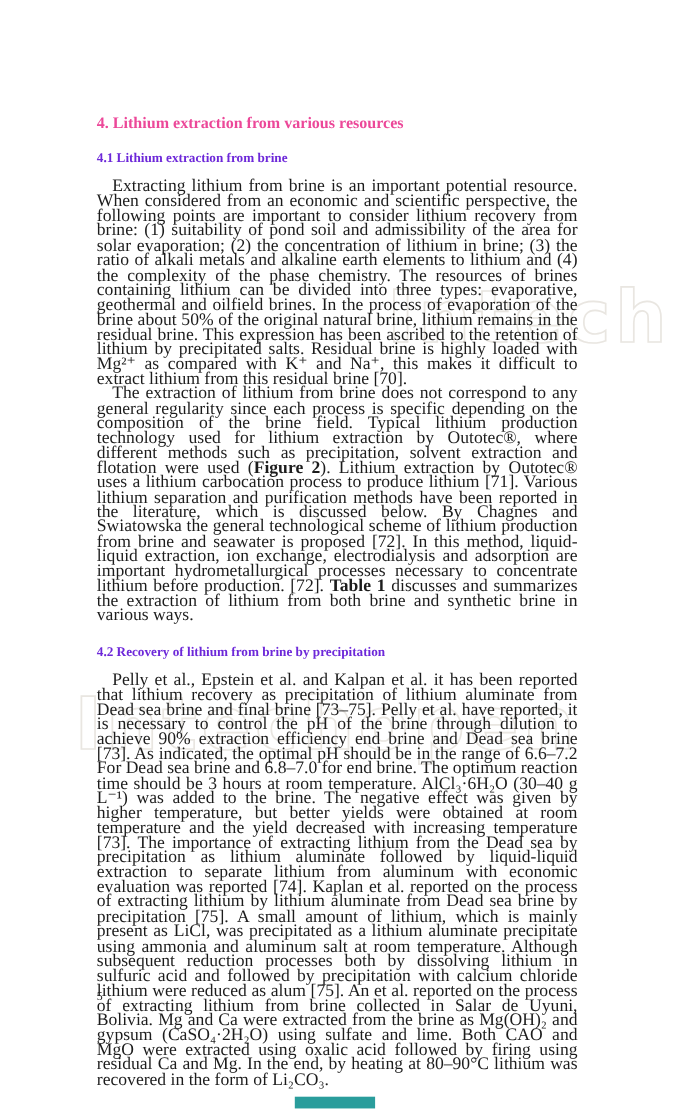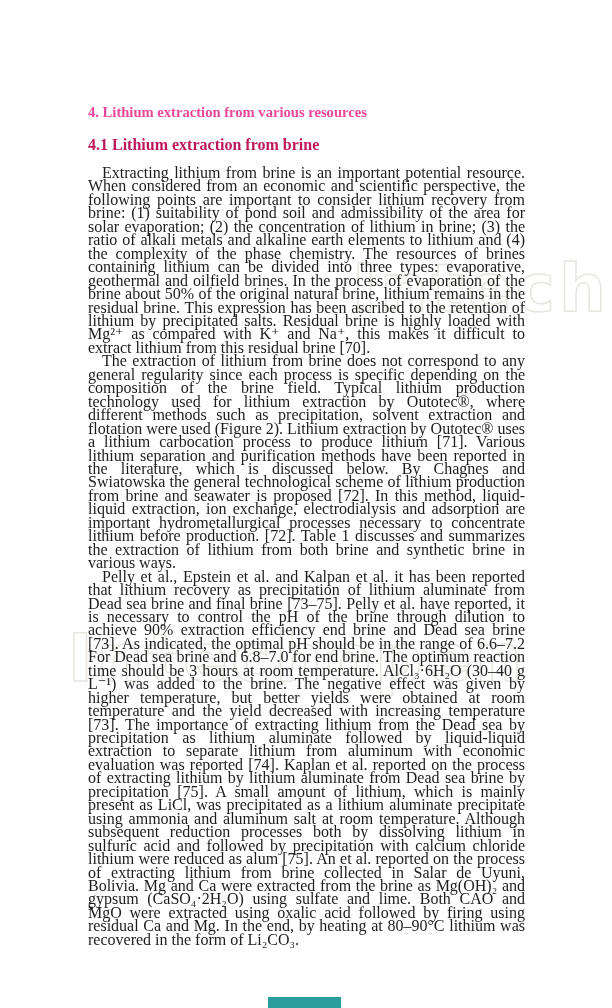--- a/index.html
+++ b/index.html
@@ -38,35 +38,35 @@
     line-height: 13.5px;
     color: #222222;
   }
   h1.heading-main {
     font-size: 14.6px;
     font-weight: bold;
     margin: 18px 0 0 0;
     color: #ec4899;
   }
   h2.heading-sub {
-    font-size: 16px;
+    font-size: 12px;
     font-weight: bold;
     margin: 15px 0 12px 0;
-    color: #be185d;
+    color: #6d28d9;
   }
   h2.heading-sub.s42 { margin-top: 18px; }
   p.par {
     font-size: 16px;
     line-height: 13.45px;
     text-align: justify;
     text-indent: 14px;
     margin: 0;
     color: #1c1c1c;
   }
-  p.par b { font-weight: normal; }
+  p.par b { font-weight: bold; }
   .page-number {
     position: absolute;
     left: 88px;
     top: 900px;
     font-size: 10.8px;
     color: #1c1c1c;
     z-index: 1;
   }
   .brand-bar {
     position: absolute;
@@ -91,20 +91,21 @@
 
 
     <h1 class="heading-main">4. Lithium extraction from various resources</h1>
 
     <h2 class="heading-sub">4.1 Lithium extraction from brine</h2>
 
     <p class="par">Extracting lithium from brine is an important potential resource. When considered from an economic and scientific perspective, the following points are important to consider lithium recovery from brine: (1) suitability of pond soil and admissibility of the area for solar evaporation; (2) the concentration of lithium in brine; (3) the ratio of alkali metals and alkaline earth elements to lithium and (4) the complexity of the phase chemistry. The resources of brines containing lithium can be divided into three types: evaporative, geothermal and oilfield brines. In the process of evaporation of the brine about 50% of the original natural brine, lithium remains in the residual brine. This expression has been ascribed to the retention of lithium by precipitated salts. Residual brine is highly loaded with Mg²⁺ as compared with K⁺ and Na⁺, this makes it difficult to extract lithium from this residual brine [70].</p>
 
     <p class="par"><span>The extraction of lithium from brine does not correspond to any general regularity since each process is specific depending on the composition of the brine field. Typical lithium production technology used for lithium extraction by Outotec®, where different methods such as precipitation, solvent extraction and flotation were used (</span><b>Figure 2</b><span>). Lithium extraction by Outotec® uses a lithium carbocation process to produce lithium [71]. Various lithium separation and purification methods have been reported in the literature, which is discussed below. By Chagnes and Swiatowska the general technological scheme of lithium production from brine and seawater is proposed [72]. In this method, liquid-liquid extraction, ion exchange, electrodialysis and adsorption are important hydrometallurgical processes necessary to concentrate lithium before production. [72]. </span><b>Table 1</b><span> discusses and summarizes the extraction of lithium from both brine and synthetic brine in various ways.</span></p>
 
+    <h2 class="heading-sub s42">4.2 Recovery of lithium from brine by precipitation</h2>
 
     <p class="par">Pelly et al., Epstein et al. and Kalpan et al. it has been reported that lithium recovery as precipitation of lithium aluminate from Dead sea brine and final brine [73–75]. Pelly et al. have reported, it is necessary to control the pH of the brine through dilution to achieve 90% extraction efficiency end brine and Dead sea brine [73]. As indicated, the optimal pH should be in the range of 6.6–7.2 For Dead sea brine and 6.8–7.0 for end brine. The optimum reaction time should be 3 hours at room temperature. AlCl₃·6H₂O (30–40 g L⁻¹) was added to the brine. The negative effect was given by higher temperature, but better yields were obtained at room temperature and the yield decreased with increasing temperature [73]. The importance of extracting lithium from the Dead sea by precipitation as lithium aluminate followed by liquid-liquid extraction to separate lithium from aluminum with economic evaluation was reported [74]. Kaplan et al. reported on the process of extracting lithium by lithium aluminate from Dead sea brine by precipitation [75]. A small amount of lithium, which is mainly present as LiCl, was precipitated as a lithium aluminate precipitate using ammonia and aluminum salt at room temperature. Although subsequent reduction processes both by dissolving lithium in sulfuric acid and followed by precipitation with calcium chloride lithium were reduced as alum [75]. An et al. reported on the process of extracting lithium from brine collected in Salar de Uyuni, Bolivia. Mg and Ca were extracted from the brine as Mg(OH)₂ and gypsum (CaSO₄·2H₂O) using sulfate and lime. Both CAO and MgO were extracted using oxalic acid followed by firing using residual Ca and Mg. In the end, by heating at 80–90°C lithium was recovered in the form of Li₂CO₃.</p>
 
   </div>
 
   <div class="page-number">5</div>
 
   <div class="brand-bar" style="background: rgb(42, 157, 156);"></div>
 
 </div>

